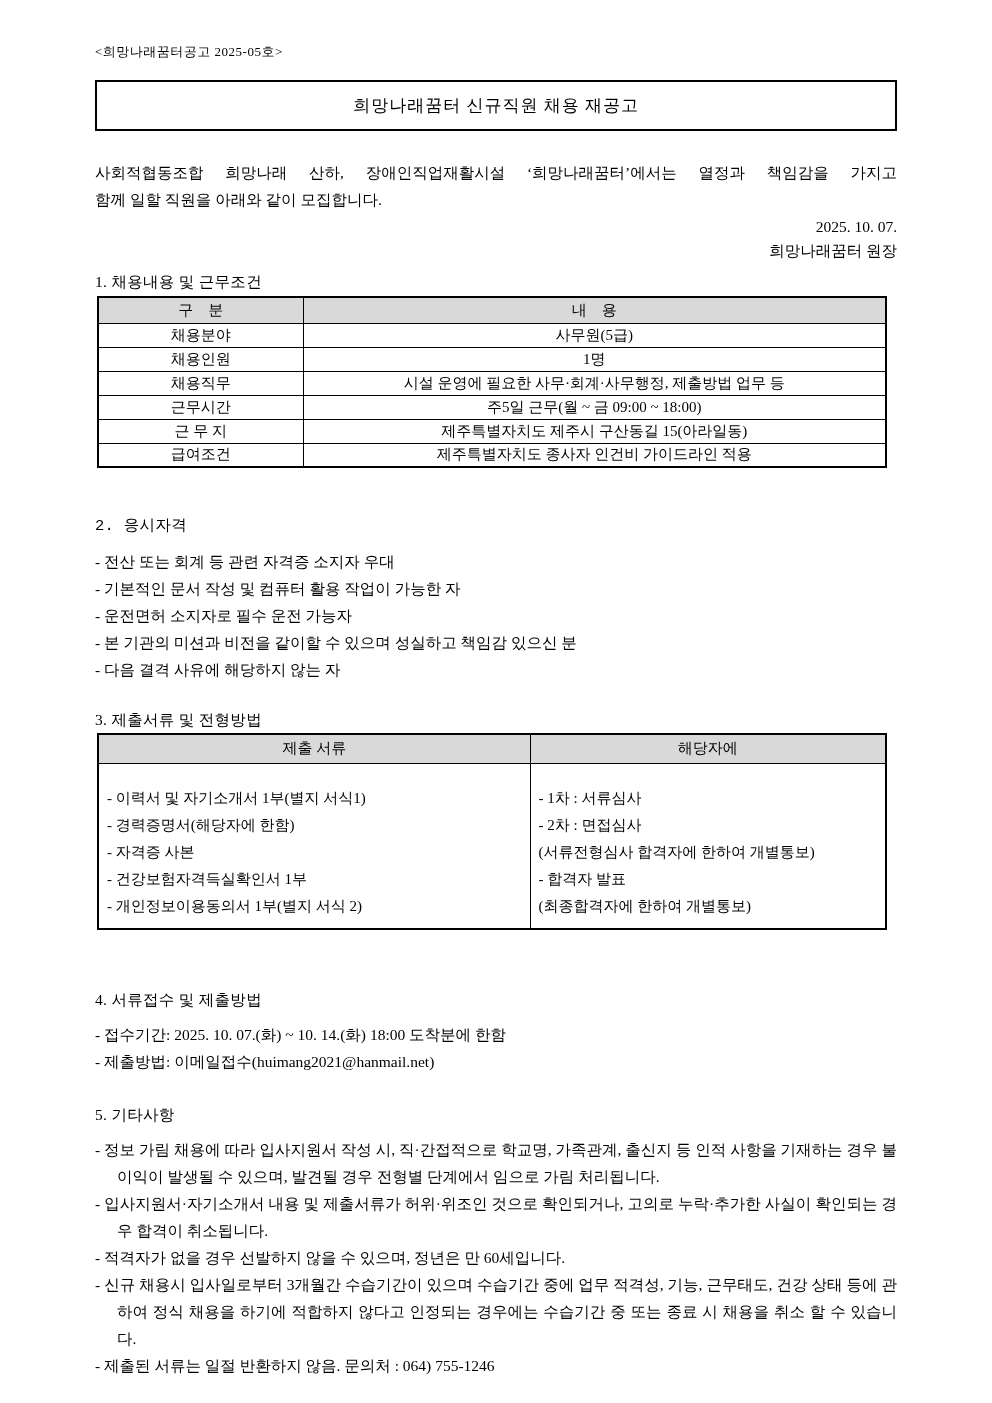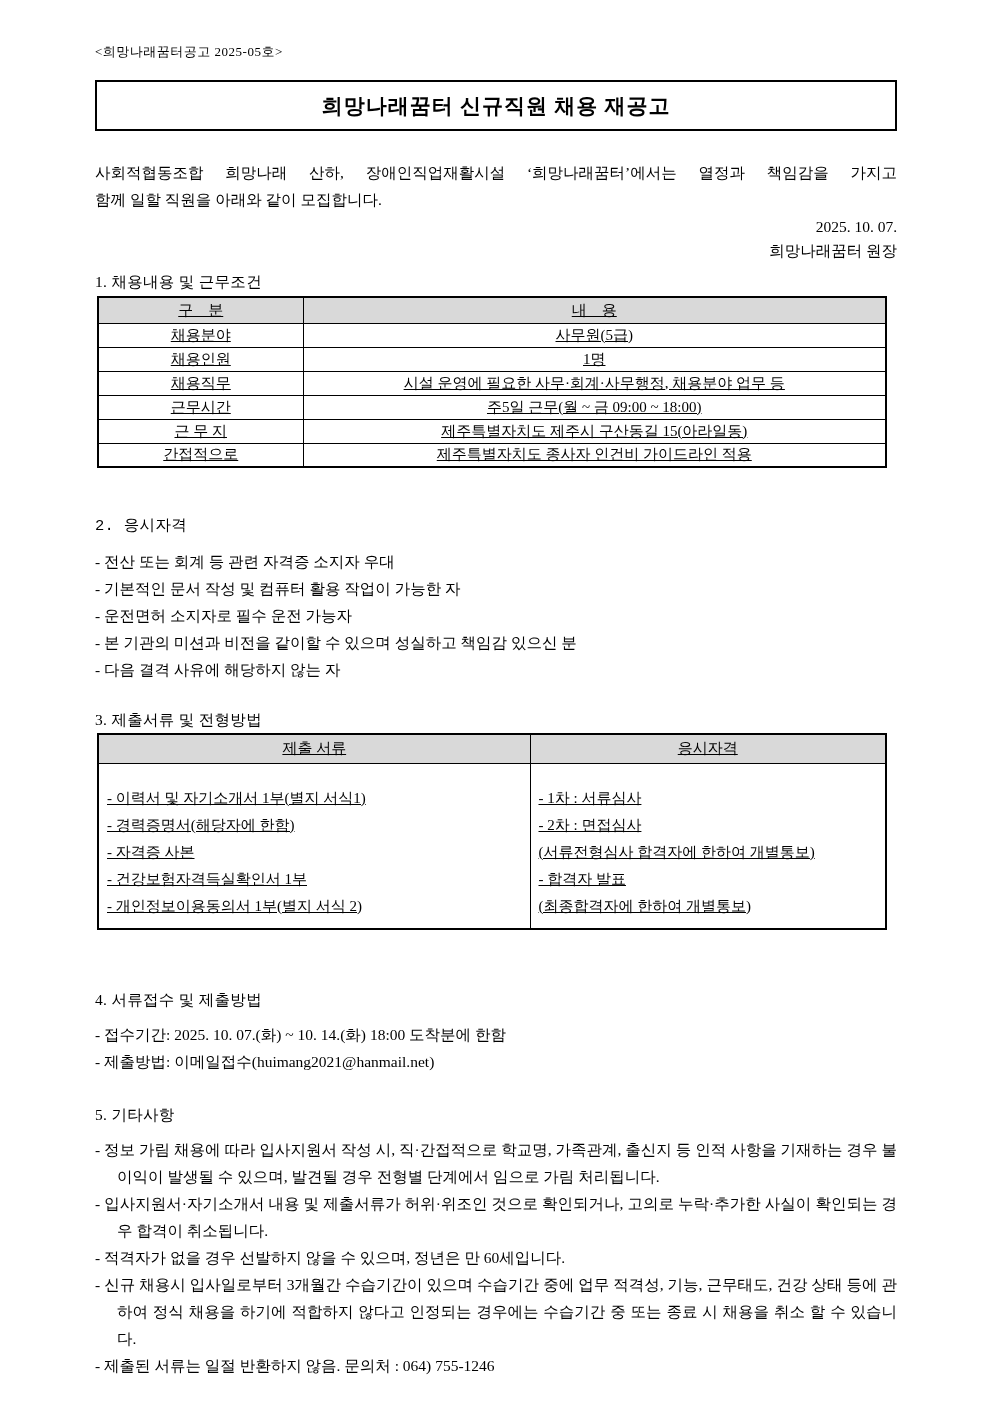--- a/index.html
+++ b/index.html
@@ -19,21 +19,21 @@
     font-size: 13px; line-height: 20px;
     letter-spacing: 0.5px;
   }
   .title-box {
     margin-top: 18px;
     border: 2px solid #000000;
     height: 51px;
     display: flex; align-items: center; justify-content: center;
   }
   .title-box .title {
-    font-size: 21px; font-weight: bold;
+    font-size: 17px; font-weight: normal;
     letter-spacing: 1px;
   }
   .intro {
     margin-top: 28px;
     font-size: 15.5px; line-height: 27px;
   }
   .intro .line1 { text-align: justify; text-align-last: justify; }
   .intro .line2 { text-align: left; }
   .date-line, .signer-line {
     text-align: right;
@@ -50,21 +50,21 @@
   .s4 { margin-top: 56px; }
   .s5 { margin-top: 26px; }
   table {
     border-collapse: collapse;
     width: 790px;
     margin-left: 2px;
     table-layout: fixed;
   }
   .t1 { margin-top: 1px; }
   table, th, td { border: 1px solid #000000; }
-  table { border-width: 2px; text-decoration: underline; }
+  table { border-width: 2px; }
   th, td {
     font-size: 15px;
     font-weight: normal;
     text-align: center;
     vertical-align: middle;
     overflow: hidden;
     white-space: nowrap;
   }
   .t1 th, .t1 td { height: 24px; }
   .t1 th { height: 26px; }
@@ -125,35 +125,35 @@
           <td>사무원(5급)</td>
         </tr>
 
         <tr>
           <td class="c1">채용인원</td>
           <td>1명</td>
         </tr>
 
         <tr>
           <td class="c1">채용직무</td>
-          <td>시설 운영에 필요한 사무·회계·사무행정, 채용분야 업무 등</td>
+          <td>시설 운영에 필요한 사무·회계·사무행정, 제출방법 업무 등</td>
         </tr>
 
         <tr>
           <td class="c1">근무시간</td>
           <td>주5일 근무(월 ~ 금 09:00 ~ 18:00)</td>
         </tr>
 
         <tr>
           <td class="c1">근 무 지</td>
           <td>제주특별자치도 제주시 구산동길 15(아라일동)</td>
         </tr>
 
         <tr>
-          <td class="c1">간접적으로</td>
+          <td class="c1">급여조건</td>
           <td>제주특별자치도 종사자 인건비 가이드라인 적용</td>
         </tr>
       </tbody>
   </table>
 
   <div class="section-heading s2">2. 응시자격</div>
   <div class="list s2-list">
 
       <div class="bullet">- 전산 또는 회계 등 관련 자격증 소지자 우대</div>
 
@@ -164,21 +164,21 @@
       <div class="bullet">- 본 기관의 미션과 비전을 같이할 수 있으며 성실하고 책임감 있으신 분</div>
 
       <div class="bullet">- 다음 결격 사유에 해당하지 않는 자</div>
     </div>
 
   <div class="section-heading s3">3. 제출서류 및 전형방법</div>
   <table class="t2">
     <thead>
       <tr>
         <th class="cdocs hdr">제출 서류</th>
-        <th class="hdr">응시자격</th>
+        <th class="hdr">해당자에</th>
       </tr>
     </thead>
     <tbody>
       <tr>
         <td>
           <div>
 
               <div class="cell-line">- 이력서 및 자기소개서 1부(별지 서식1)</div>
 
               <div class="cell-line">- 경력증명서(해당자에 한함)</div>

